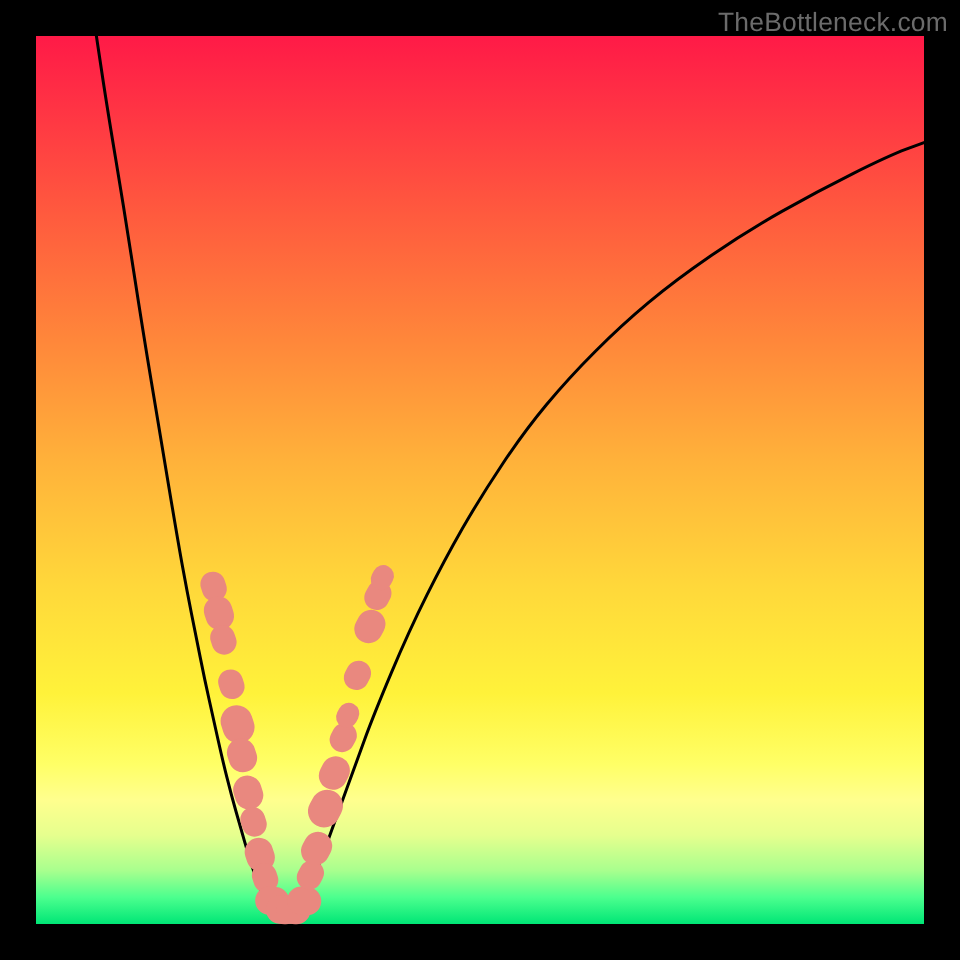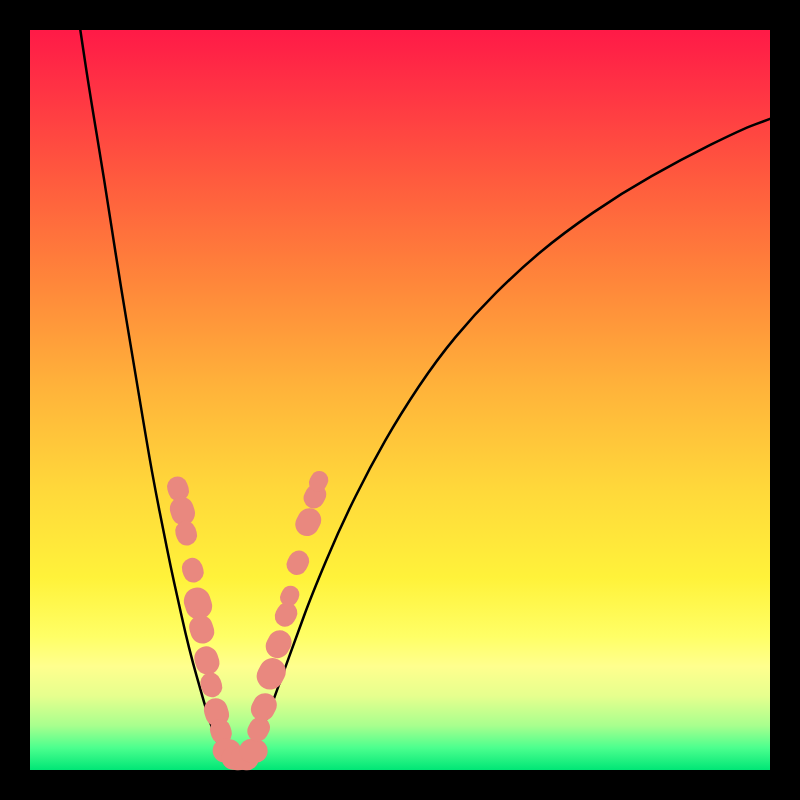--- a/index.html
+++ b/index.html
@@ -61,20 +61,21 @@
     overflow: visible;
   }
   .salmon {
     fill: #e9887f;
   }
 </style>
 </head>
 <body>
 
 <div class="frame">
+  <div class="watermark">TheBottleneck.com</div>
 
   <div class="plot">
     <svg class="curve" viewBox="0 0 740 740" preserveAspectRatio="none">
       <path id="curve-path" fill="none" stroke="#000" stroke-width="2.5" stroke-linecap="round" d="M50.32 0.00 Q50.32 0.00 54.76 29.60 Q59.20 59.20 66.60 103.60 Q74.00 148.00 81.40 196.10 Q88.80 244.20 96.20 288.60 Q103.60 333.00 111.00 377.40 Q118.40 421.80 122.10 442.15 Q125.80 462.50 129.50 481.00 Q133.20 499.50 136.90 518.00 Q140.60 536.50 144.30 553.15 Q148.00 569.80 151.70 586.45 Q155.40 603.10 159.10 617.90 Q162.80 632.70 166.50 645.65 Q170.20 658.60 173.90 671.55 Q177.60 684.50 181.30 695.60 Q185.00 706.70 188.70 715.21 Q192.40 723.72 196.10 727.42 Q199.80 731.12 203.50 732.60 Q207.20 734.08 210.90 732.60 Q214.60 731.12 218.30 727.42 Q222.00 723.72 229.40 705.96 Q236.80 688.20 244.20 667.85 Q251.60 647.50 259.00 627.15 Q266.40 606.80 273.80 586.45 Q281.20 566.10 296.00 530.95 Q310.80 495.80 325.60 466.20 Q340.40 436.60 355.20 410.70 Q370.00 384.80 388.50 357.05 Q407.00 329.30 425.50 307.10 Q444.00 284.90 466.20 262.70 Q488.40 240.50 510.60 222.00 Q532.80 203.50 562.40 183.15 Q592.00 162.80 621.60 146.15 Q651.20 129.50 680.80 114.70 Q710.40 99.90 725.20 94.35 L740.00 88.80 "></path>
       <g id="marker-layer">
           <g transform="translate(148.00,458.80) rotate(72)">
             <rect x="-12.43" y="-10.36" width="24.86" height="20.72" rx="10.36" class="salmon"></rect>
           </g>
           <g transform="translate(152.44,481.00) rotate(72)">
             <rect x="-14.21" y="-11.84" width="28.42" height="23.68" rx="11.84" class="salmon"></rect>

